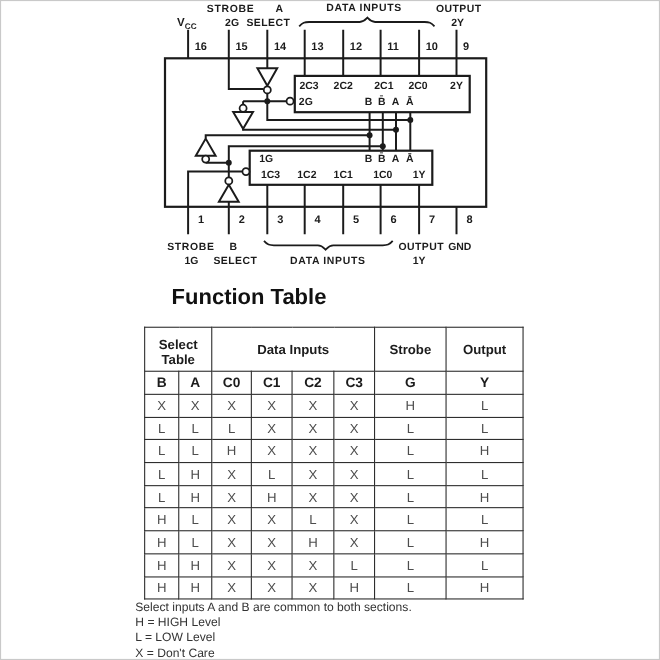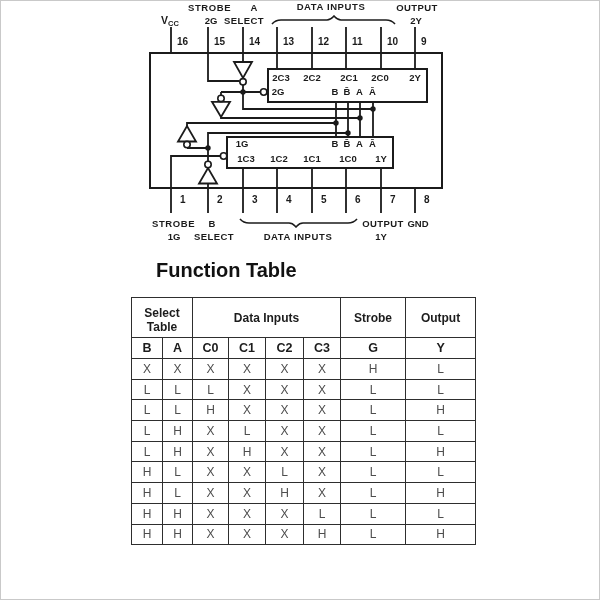--- a/index.html
+++ b/index.html
@@ -268,15 +268,21 @@
           <td>X</td>
           <td>X</td>
           <td>X</td>
           <td>H</td>
           <td>L</td>
           <td>H</td>
         </tr>
       </tbody>
   </table>
 
+  <div class="notes">
+    <div>Select inputs A and B are common to both sections.</div>
+    <div>H = HIGH Level</div>
+    <div>L = LOW Level</div>
+    <div>X = Don't Care</div>
+  </div>
 
   <div class="frame"></div>
 </div>
 
 </body></html>

